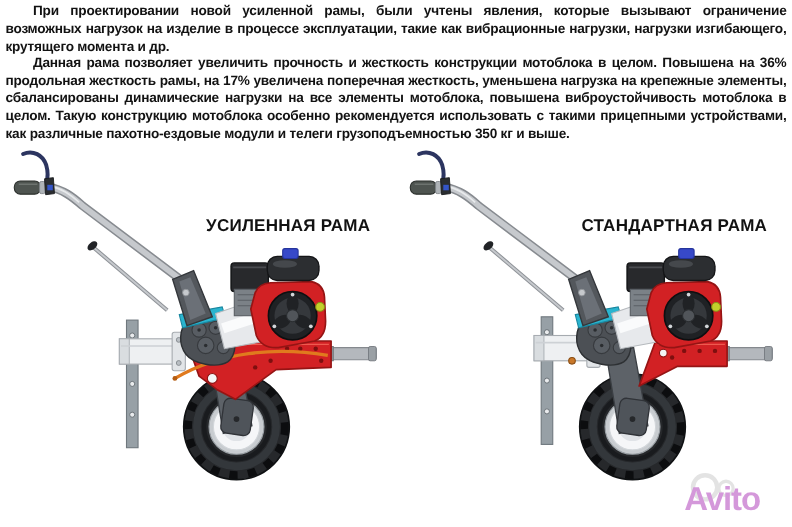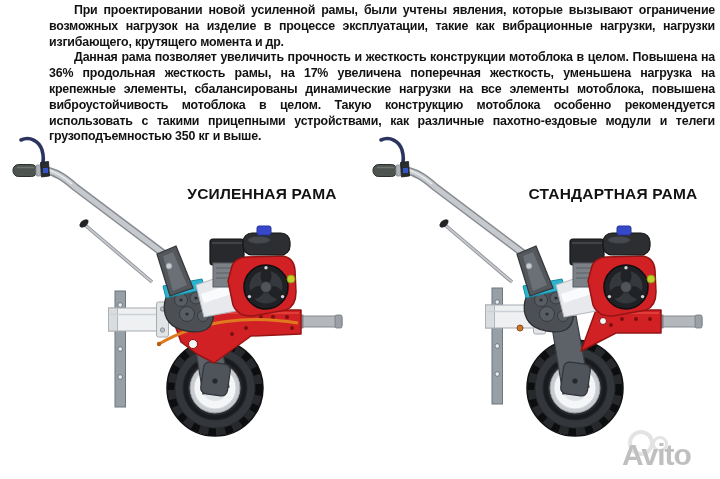--- a/index.html
+++ b/index.html
@@ -1,41 +1,41 @@
 <!DOCTYPE html>
 <html><head>
 <meta charset="utf-8">
 <style>
   html,body{margin:0;padding:0;background:#ffffff;}
   .canvas{
     position:relative;width:720px;height:479px;overflow:hidden;background:#ffffff;
     font-family:"Liberation Sans",sans-serif;color:#121212;
   }
-  .intro{position:absolute;top:3px;left:0;right:0;padding:0 5px;z-index:2;margin-left:44px;}
+  .intro{position:absolute;top:3px;left:0;right:0;padding:0 5px;z-index:2;}
   .intro p,.footer p{
     margin:0;font-size:12.4px;line-height:15.8px;font-weight:700;
     text-align:justify;text-indent:25px;letter-spacing:-0.2px;color:#121212;
   }
   .figure-label{
-    position:absolute;top:185px;width:220px;text-align:center;white-space:nowrap;
+    position:absolute;top:197px;width:220px;text-align:center;white-space:nowrap;
     font-size:15.5px;font-weight:700;letter-spacing:0.2px;color:#121212;z-index:2;
   }
   .label-left{left:152px;}
   .label-right{left:503px;}
   svg.machine{position:absolute;top:135px;width:360px;height:310px;z-index:1;}
   .machine-left{left:0;}
   .machine-right{left:360px;}
   .footer{position:absolute;top:444px;left:0;right:0;padding:0 5px;z-index:3;}
   .watermark{
     position:absolute;left:612px;top:432px;width:108px;height:46px;z-index:2;
     opacity:0.45;pointer-events:none;
   }
   .wm-text{
     position:absolute;left:10px;top:6px;
-    font-size:30px;font-weight:700;letter-spacing:-1px;color:#737373;
+    font-size:30px;font-weight:700;letter-spacing:-1px;color:#a21caf;
   }
   .wm-circle{position:absolute;border-radius:50%;border:4px solid #c3c3c3;}
   .wm-circle.big{width:18px;height:18px;left:16px;top:-2px;}
   .wm-circle.small{width:10px;height:10px;left:40px;top:4px;border-width:3px;}
 </style>
 </head>
 <body>
 
 <div class="canvas">
 

